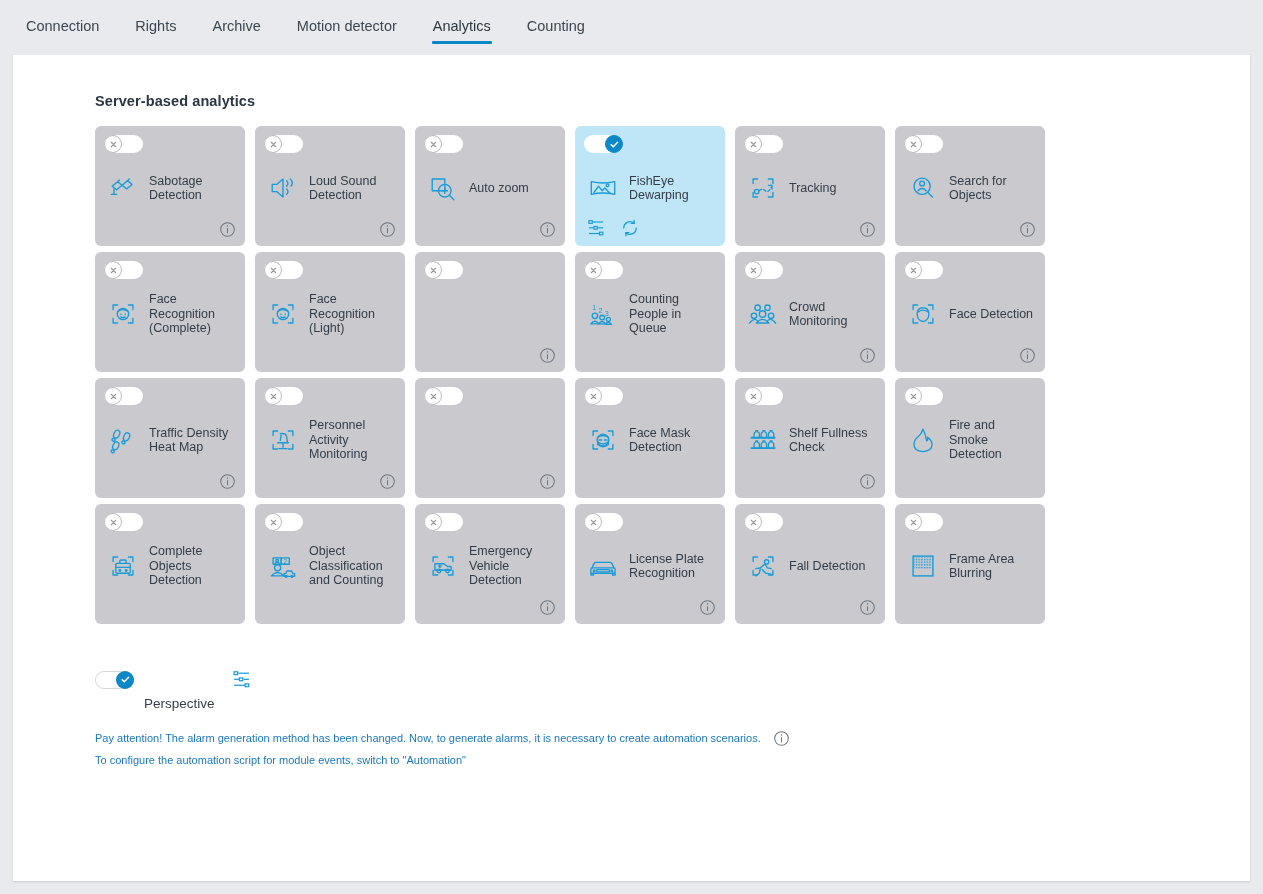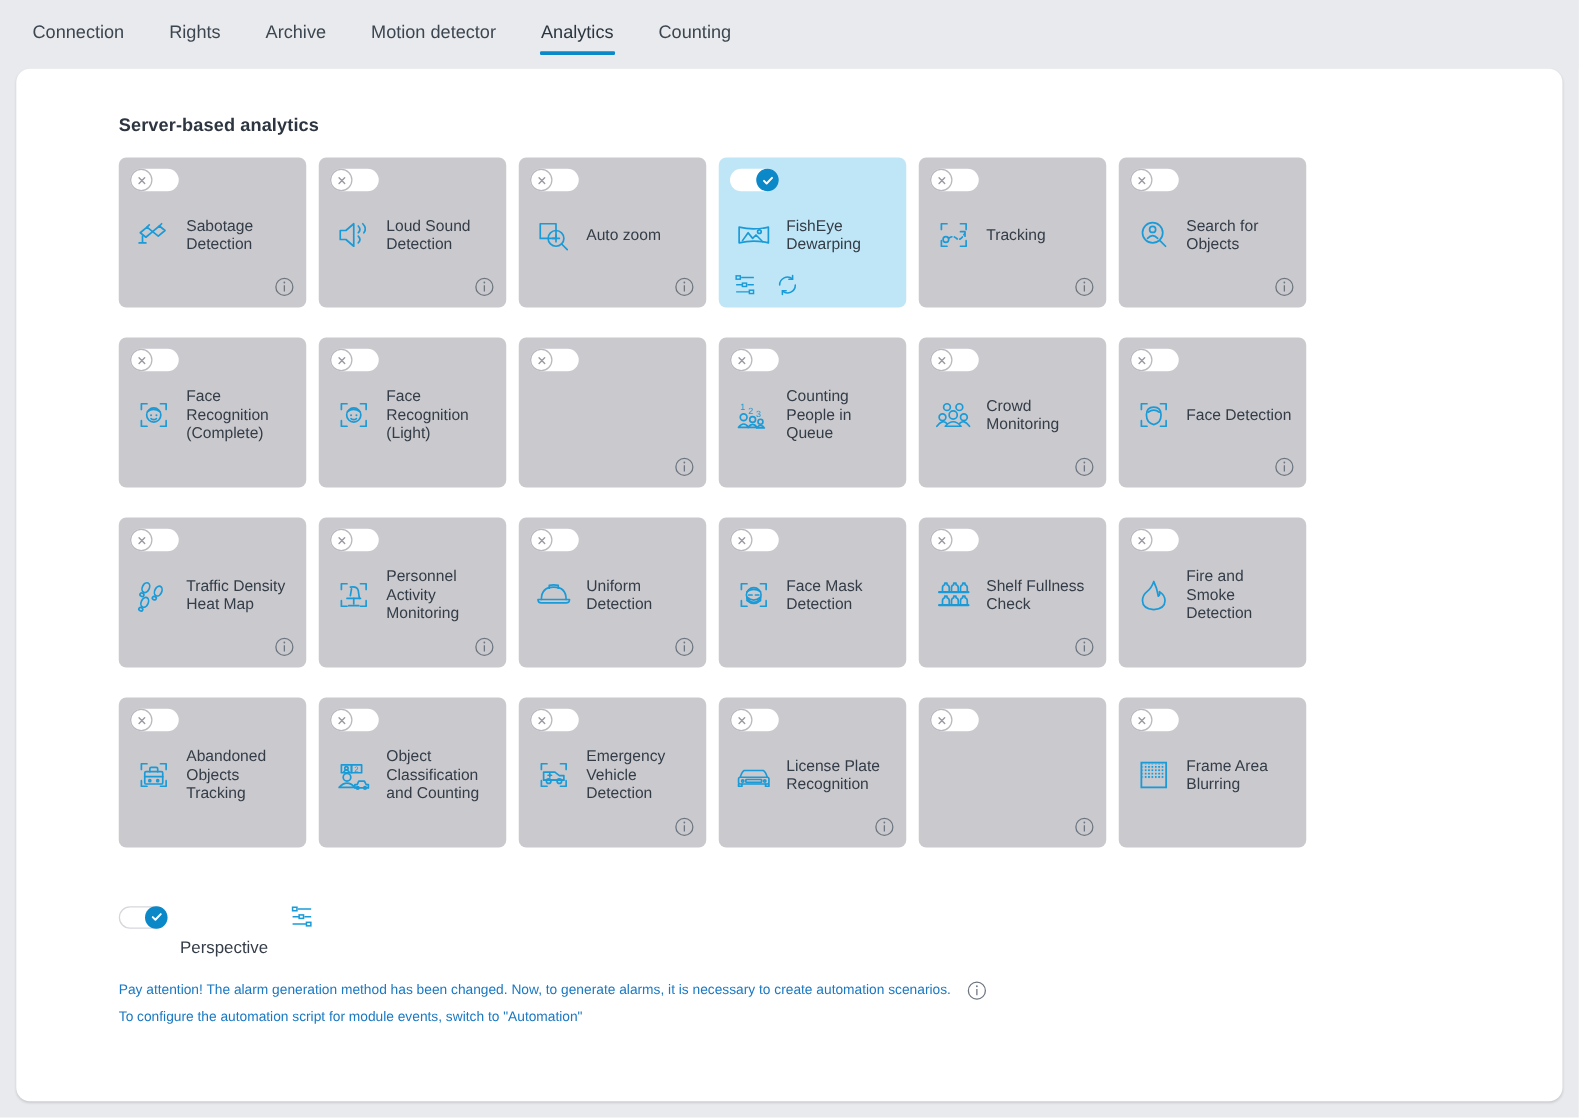--- a/index.html
+++ b/index.html
@@ -39,40 +39,40 @@
     background:#0b88c8;
     border-radius:1px;
   }
 
   
   .panel{
     position:absolute;
     left:13px; top:55px;
     width:1237px; height:826px;
     background:#ffffff;
-    border-radius:11px;
+    border-radius:0;
     box-shadow:0 1px 2px rgba(0,0,0,.13);
     overflow:hidden;
   }
   .panel-inner{
     padding:38px 0 0 82px;
   }
   .section-title{
     font-size:14.5px;
     font-weight:bold;
     color:#2c3540;
     letter-spacing:.1px;
     margin:0 0 17px 0;
   }
 
   
   .grid{
     display:grid;
     grid-template-columns:repeat(6, 150px);
-    gap:24px 10px;
+    gap:6px 10px;
     width:960px;
   }
   .card{
     position:relative;
     width:150px;
     height:120px;
     background:#c9c9ce;
     border-radius:6px;
     cursor:pointer;
   }
@@ -578,30 +578,20 @@
             </svg></span>
         </div>
         <div class="card">
           <div class="toggle">
             <span class="knob">
               <svg width="9" height="9" viewBox="0 0 12 12">
                 <path d="M3 3 L9 9 M9 3 L3 9" stroke="#9a9aa2" stroke-width="1.5" stroke-linecap="round" fill="none"></path>
               </svg>
             </span>
           </div>
-          <div class="card-body">
-            <span class="card-icon">
-              <svg width="36" height="36" viewBox="0 0 40 40" fill="none" stroke="#1a9bd7" stroke-width="1.5" stroke-linecap="round" stroke-linejoin="round">
-                <path d="M9 24 q0 -11 11 -11 t11 11"></path>
-                <path d="M6 24 h28 q0 3 -3 3 H9 q-3 0 -3 -3z"></path>
-                <path d="M16 14 v-2.5 q4 -1 8 0 V14"></path>
-              </svg>
-            </span>
-            <span class="card-label">Uniform Detection</span>
-          </div>
           <span class="info-icon"><svg width="17" height="17" viewBox="0 0 20 20" fill="none" stroke="#6d7680" stroke-width="1.2">
               <circle cx="10" cy="10" r="8"></circle>
               <circle cx="10" cy="5.9" r="0.85" fill="#6d7680" stroke="none"></circle>
               <line x1="10" y1="8.4" x2="10" y2="14.4"></line>
             </svg></span>
         </div>
         <div class="card">
           <div class="toggle">
             <span class="knob">
               <svg width="9" height="9" viewBox="0 0 12 12">
@@ -681,21 +671,21 @@
             <span class="card-icon">
               <svg width="36" height="36" viewBox="0 0 40 40" fill="none" stroke="#1a9bd7" stroke-width="1.5" stroke-linecap="round" stroke-linejoin="round">
                 <path d="M9 15 V10 H14 M26 10 H31 V15 M31 25 V30 H26 M14 30 H9 V25"></path>
                 <rect x="12" y="17" width="16" height="11" rx="1.2"></rect>
                 <path d="M16.5 17 v-2.5 q0 -1.2 1.2 -1.2 h4.6 q1.2 0 1.2 1.2 V17"></path>
                 <path d="M12 21.5 h16"></path>
                 <circle cx="16.5" cy="25" r="0.9"></circle>
                 <circle cx="23.5" cy="25" r="0.9"></circle>
               </svg>
             </span>
-            <span class="card-label">Abandoned Objects Tracking</span>
+            <span class="card-label">Complete Objects Detection</span>
           </div>
         </div>
         <div class="card">
           <div class="toggle">
             <span class="knob">
               <svg width="9" height="9" viewBox="0 0 12 12">
                 <path d="M3 3 L9 9 M9 3 L3 9" stroke="#9a9aa2" stroke-width="1.5" stroke-linecap="round" fill="none"></path>
               </svg>
             </span>
           </div>
@@ -771,20 +761,33 @@
               <line x1="10" y1="8.4" x2="10" y2="14.4"></line>
             </svg></span>
         </div>
         <div class="card">
           <div class="toggle">
             <span class="knob">
               <svg width="9" height="9" viewBox="0 0 12 12">
                 <path d="M3 3 L9 9 M9 3 L3 9" stroke="#9a9aa2" stroke-width="1.5" stroke-linecap="round" fill="none"></path>
               </svg>
             </span>
+          </div>
+          <div class="card-body">
+            <span class="card-icon">
+              <svg width="36" height="36" viewBox="0 0 40 40" fill="none" stroke="#1a9bd7" stroke-width="1.5" stroke-linecap="round" stroke-linejoin="round">
+                <path d="M9 15 V10 H14 M26 10 H31 V15 M31 25 V30 H26 M14 30 H9 V25"></path>
+                <circle cx="24" cy="15.5" r="2.4"></circle>
+                <path d="M22 18 l-5 4 -5 1"></path>
+                <path d="M22 18 l3 4 4 1"></path>
+                <path d="M17 22 l-1 6 -4 3"></path>
+                <path d="M19 24 l4 4 6 1"></path>
+              </svg>
+            </span>
+            <span class="card-label">Fall Detection</span>
           </div>
           <span class="info-icon"><svg width="17" height="17" viewBox="0 0 20 20" fill="none" stroke="#6d7680" stroke-width="1.2">
               <circle cx="10" cy="10" r="8"></circle>
               <circle cx="10" cy="5.9" r="0.85" fill="#6d7680" stroke="none"></circle>
               <line x1="10" y1="8.4" x2="10" y2="14.4"></line>
             </svg></span>
         </div>
         <div class="card">
           <div class="toggle">
             <span class="knob">

